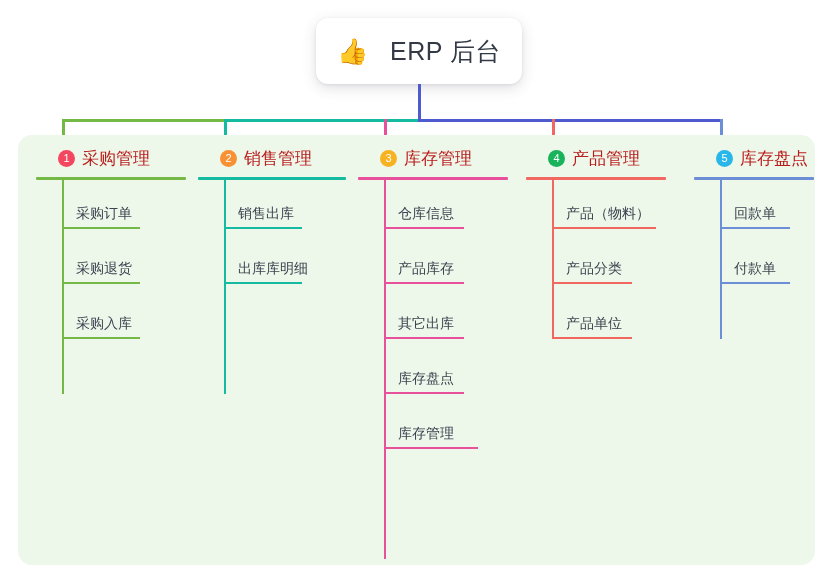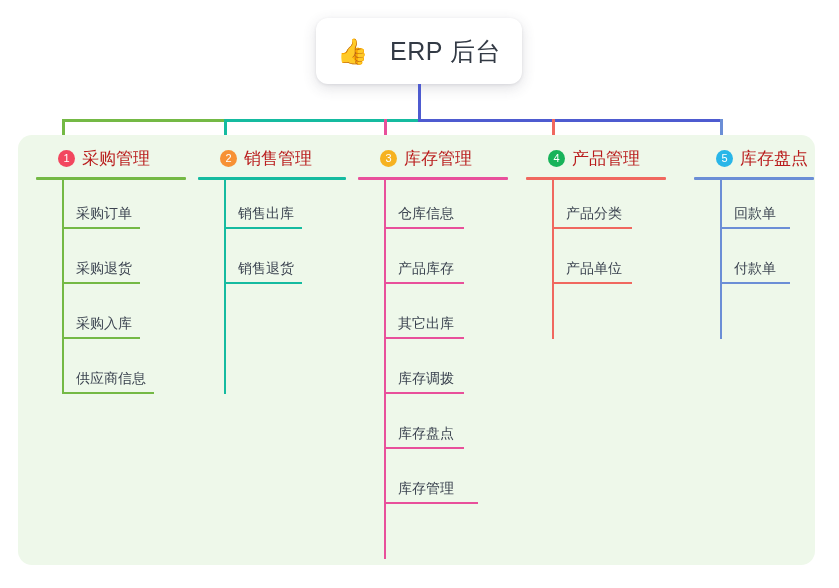--- a/index.html
+++ b/index.html
@@ -106,40 +106,36 @@
             <div class="leaf-rule" style="background: rgb(116, 185, 69); width: 78px;"></div>
           </div>
           <div class="leaf">
             <span class="leaf-label">采购退货</span>
             <div class="leaf-rule" style="background: rgb(116, 185, 69); width: 78px;"></div>
           </div>
           <div class="leaf">
             <span class="leaf-label">采购入库</span>
             <div class="leaf-rule" style="background: rgb(116, 185, 69); width: 78px;"></div>
           </div>
-          <div class="leaf">
-            <span class="leaf-label">供应商信息</span>
-            <div class="leaf-rule" style="background: rgb(116, 185, 69); width: 92px;"></div>
-          </div>
         </div>
       </div>
       <div class="col" style="left: 198px; width: 148px;">
         <div class="col-head">
           <span class="badge" style="background: rgb(247, 145, 52);">2</span>
           <span class="col-title">销售管理</span>
         </div>
         <div class="col-rule" style="background: rgb(21, 187, 160); width: 148px;"></div>
         <div class="branch">
           <div class="spine" style="background: rgb(21, 187, 160); height: 214px;"></div>
           <div class="leaf">
             <span class="leaf-label">销售出库</span>
             <div class="leaf-rule" style="background: rgb(21, 187, 160); width: 78px;"></div>
           </div>
           <div class="leaf">
-            <span class="leaf-label">销售退货</span>
+            <span class="leaf-label">出库库明细</span>
             <div class="leaf-rule" style="background: rgb(21, 187, 160); width: 78px;"></div>
           </div>
         </div>
       </div>
       <div class="col" style="left: 358px; width: 150px;">
         <div class="col-head">
           <span class="badge" style="background: rgb(246, 178, 32);">3</span>
           <span class="col-title">库存管理</span>
         </div>
         <div class="col-rule" style="background: rgb(232, 80, 155); width: 150px;"></div>
@@ -151,42 +147,42 @@
           </div>
           <div class="leaf">
             <span class="leaf-label">产品库存</span>
             <div class="leaf-rule" style="background: rgb(232, 80, 155); width: 80px;"></div>
           </div>
           <div class="leaf">
             <span class="leaf-label">其它出库</span>
             <div class="leaf-rule" style="background: rgb(232, 80, 155); width: 80px;"></div>
           </div>
           <div class="leaf">
-            <span class="leaf-label">库存调拨</span>
-            <div class="leaf-rule" style="background: rgb(232, 80, 155); width: 80px;"></div>
-          </div>
-          <div class="leaf">
             <span class="leaf-label">库存盘点</span>
             <div class="leaf-rule" style="background: rgb(232, 80, 155); width: 80px;"></div>
           </div>
           <div class="leaf">
             <span class="leaf-label">库存管理</span>
             <div class="leaf-rule" style="background: rgb(232, 80, 155); width: 94px;"></div>
           </div>
         </div>
       </div>
       <div class="col" style="left: 526px; width: 140px;">
         <div class="col-head">
           <span class="badge" style="background: rgb(24, 179, 90);">4</span>
           <span class="col-title">产品管理</span>
         </div>
         <div class="col-rule" style="background: rgb(240, 104, 95); width: 140px;"></div>
         <div class="branch">
           <div class="spine" style="background: rgb(240, 104, 95); height: 159px;"></div>
           <div class="leaf">
+            <span class="leaf-label">产品（物料）</span>
+            <div class="leaf-rule" style="background: rgb(240, 104, 95); width: 104px;"></div>
+          </div>
+          <div class="leaf">
             <span class="leaf-label">产品分类</span>
             <div class="leaf-rule" style="background: rgb(240, 104, 95); width: 80px;"></div>
           </div>
           <div class="leaf">
             <span class="leaf-label">产品单位</span>
             <div class="leaf-rule" style="background: rgb(240, 104, 95); width: 80px;"></div>
           </div>
         </div>
       </div>
       <div class="col" style="left: 694px; width: 120px;">

